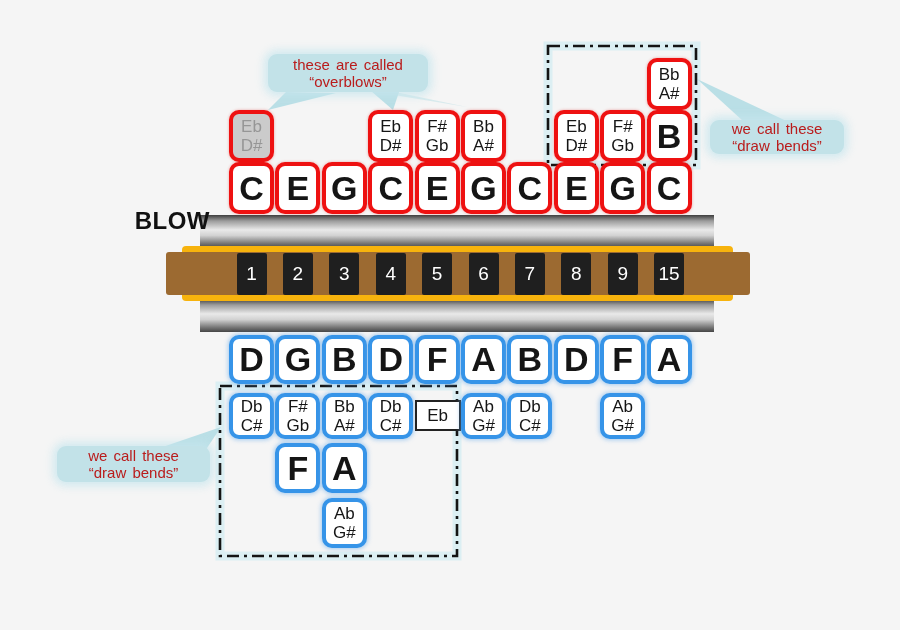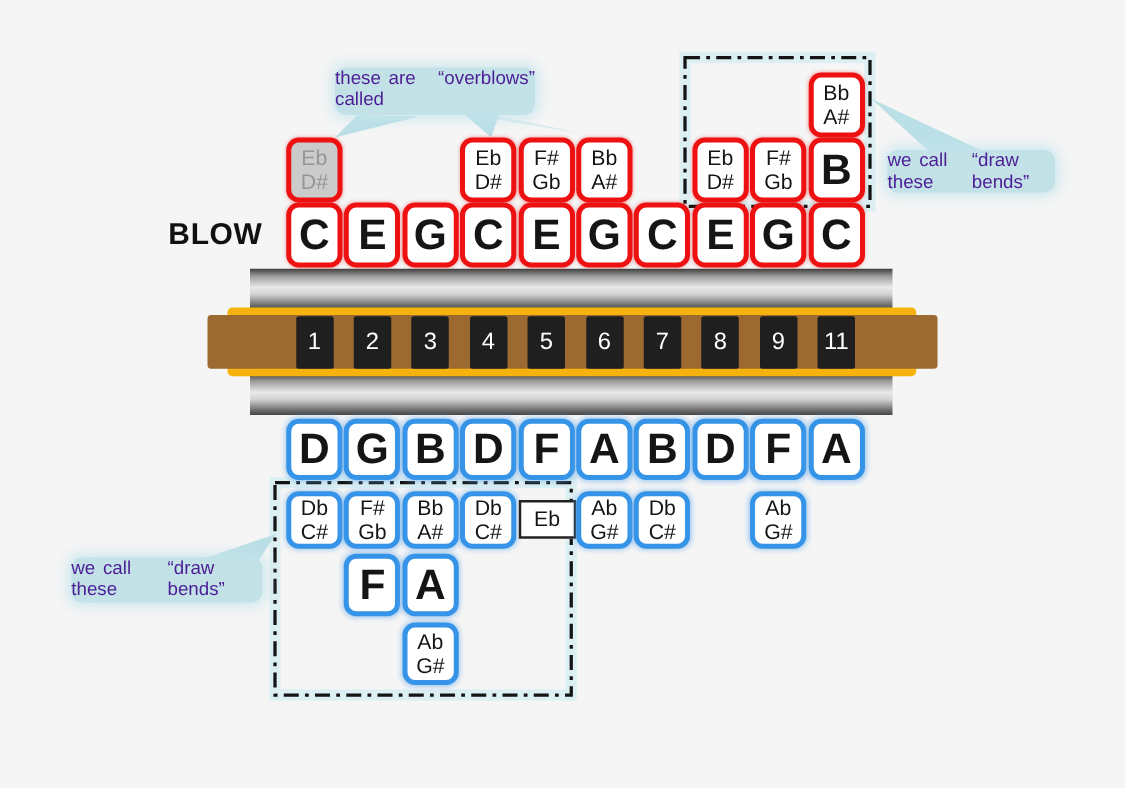--- a/index.html
+++ b/index.html
@@ -22,28 +22,28 @@
          background:linear-gradient(180deg,#3e3e3e 0%,#9c9c9c 18%,#e9e9e9 45%,#d2d2d2 62%,#7a7a7a 85%,#454545 100%);}
   .plate.top{top:215px;}
   .plate.bottom{top:299px;}
   .frame{position:absolute;left:182px;top:246px;width:551px;height:55px;background:var(--orange);border-radius:4px;z-index:1;}
   .comb{position:absolute;left:166px;top:252px;width:584px;height:43px;background:var(--brown);border-radius:3px;z-index:2;}
   .hole{position:absolute;top:253px;width:30px;height:42px;background:var(--holebg);border-radius:2px;
         color:#fff;font-size:19px;line-height:42px;text-align:center;z-index:3;}
 
   
   .rowlabel{position:absolute;font-weight:700;font-size:24px;letter-spacing:.5px;color:#111;
-            width:84px;text-align:right;z-index:4;}
+            width:84px;text-align:right;z-index:4;margin-top:33px;}
   #blow-label{left:126px;top:174px;}
   #draw-label{left:126px;top:347px;}
 
   
   .bubble{position:absolute;background:var(--bubble);border-radius:9px;z-index:5;
-          display:flex;flex-direction:row;justify-content:center;
-          font-size:15px;line-height:17px;color:#4c1d95;word-spacing:2px;
+          display:flex;flex-direction:column;align-items:center;justify-content:center;
+          font-size:15px;line-height:17px;color:#b91c1c;word-spacing:2px;
           box-shadow:0 0 9px 4px rgba(198,230,237,.75);}
   #bubble-overblows{left:268px;top:54px;width:160px;height:38px;}
   #bubble-blow-bends{left:710px;top:120px;width:134px;height:34px;}
   #bubble-draw-bends{left:57px;top:446px;width:153px;height:36px;}
 </style>
 </head>
 <body>
 
 <div id="canvas" style="--bg: #f5f5f5; --red: #ee1111; --blue: #3694e8; --bubble: #c2e2e8; --brown: #9c6a31; --orange: #f7b30d; --holebg: #1f1f1f; --mutedbg: #cbcbcb; --mutedtx: #969696;">
 
@@ -168,14 +168,14 @@
     </div>
     <div class="hole" style="left: 236.5px;">1</div>
     <div class="hole" style="left: 282.9px;">2</div>
     <div class="hole" style="left: 329.3px;">3</div>
     <div class="hole" style="left: 375.7px;">4</div>
     <div class="hole" style="left: 422.1px;">5</div>
     <div class="hole" style="left: 468.5px;">6</div>
     <div class="hole" style="left: 514.9px;">7</div>
     <div class="hole" style="left: 561.3px;">8</div>
     <div class="hole" style="left: 607.7px;">9</div>
-    <div class="hole" style="left: 654.1px;">11</div>
+    <div class="hole" style="left: 654.1px;">15</div>
   </div>
 
 </body></html>

